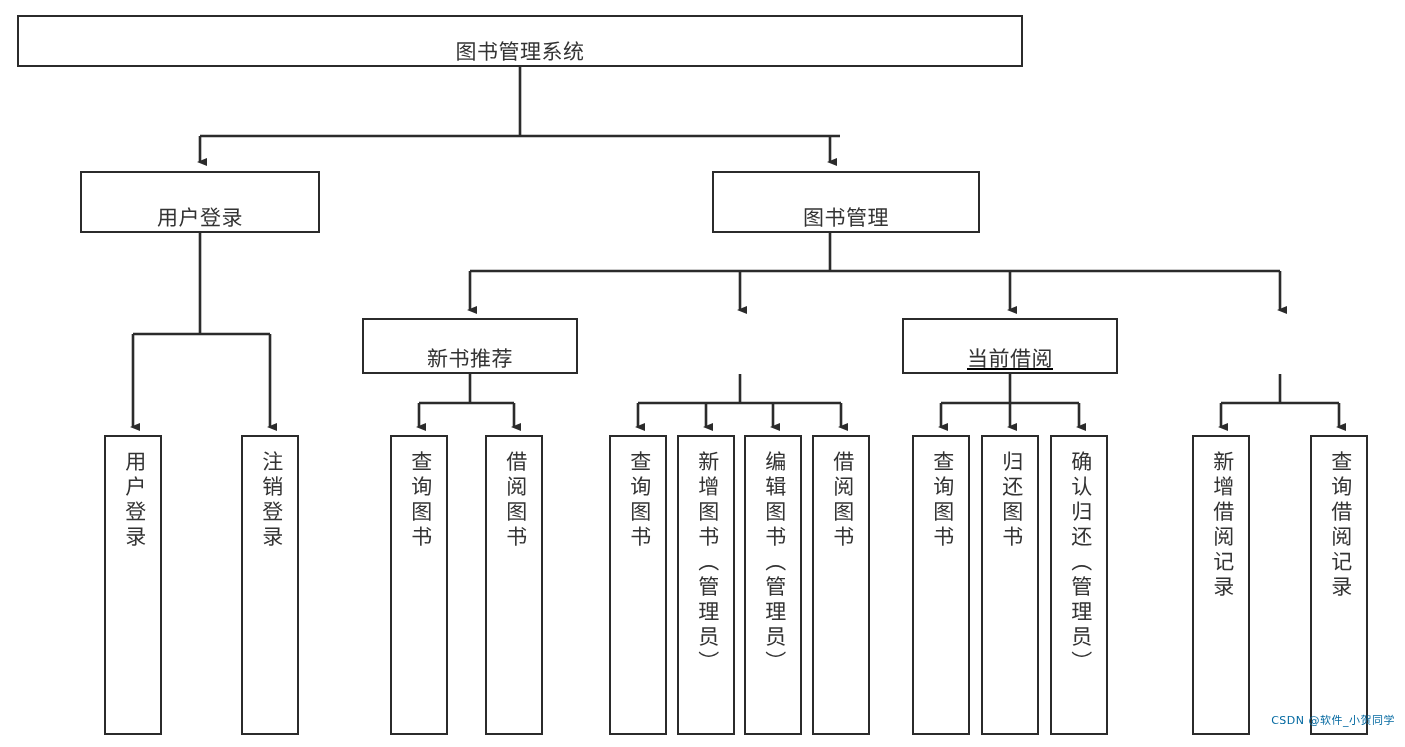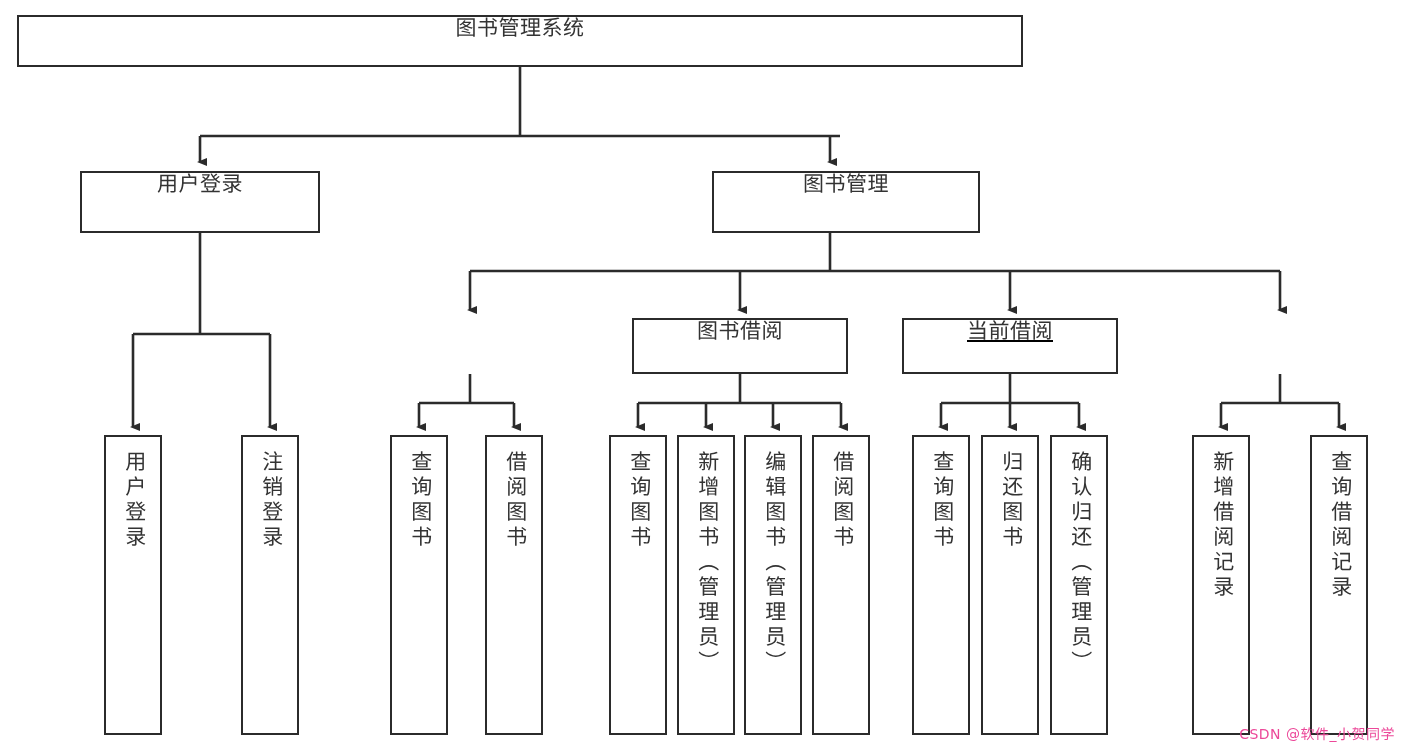--- a/index.html
+++ b/index.html
@@ -24,21 +24,21 @@
     top: 0;
     width: 1405px;
     height: 747px;
   }
   .node-box {
     position: absolute;
     box-sizing: border-box;
     background: #ffffff;
     border: 2px solid #2b2b2b;
     display: flex;
-    align-items: flex-start;
+    align-items: flex-end;
     justify-content: center;
   }
   .node-label {
     color: #333333;
     font-size: 21px;
     line-height: 1.12;
     letter-spacing: 0.5px;
     white-space: nowrap;
     text-align: center;
   }
@@ -50,23 +50,23 @@
   .node-box.vertical .node-label {
     writing-mode: vertical-rl;
     text-orientation: upright;
     white-space: nowrap;
     letter-spacing: 4px;
     font-size: 21px;
   }
   #watermark {
     position: absolute;
     right: 10px;
-    bottom: 4px;
-    color: #ec4899;
-    font-size: 14px;
+    bottom: 20px;
+    color: #0369a1;
+    font-size: 11px;
     letter-spacing: 0.5px;
     white-space: nowrap;
     pointer-events: none;
   }
 </style>
 </head>
 <body>
 
 <div id="diagram-root">
 
@@ -125,24 +125,24 @@
   </div>
 
   <div class="node-box" style="left:80px; top:171px; width:240px; height:62px;">
     <span class="node-label">用户登录</span>
   </div>
 
   <div class="node-box" style="left:712px; top:171px; width:268px; height:62px;">
     <span class="node-label">图书管理</span>
   </div>
 
-
-  <div class="node-box" style="left:632px; top:318px; width:216px; height:56px;">
-    <span class="node-label">图书借阅</span>
-  </div>
+  <div class="node-box" style="left:362px; top:318px; width:216px; height:56px;">
+    <span class="node-label">新书推荐</span>
+  </div>
+
 
   <div class="node-box" style="left:902px; top:318px; width:216px; height:56px;text-decoration:underline;">
     <span class="node-label">当前借阅</span>
   </div>
 
 
   <div class="node-box vertical" style="left:104px; top:435px; width:58px; height:300px;">
     <span class="node-label">用户登录</span>
   </div>
 

